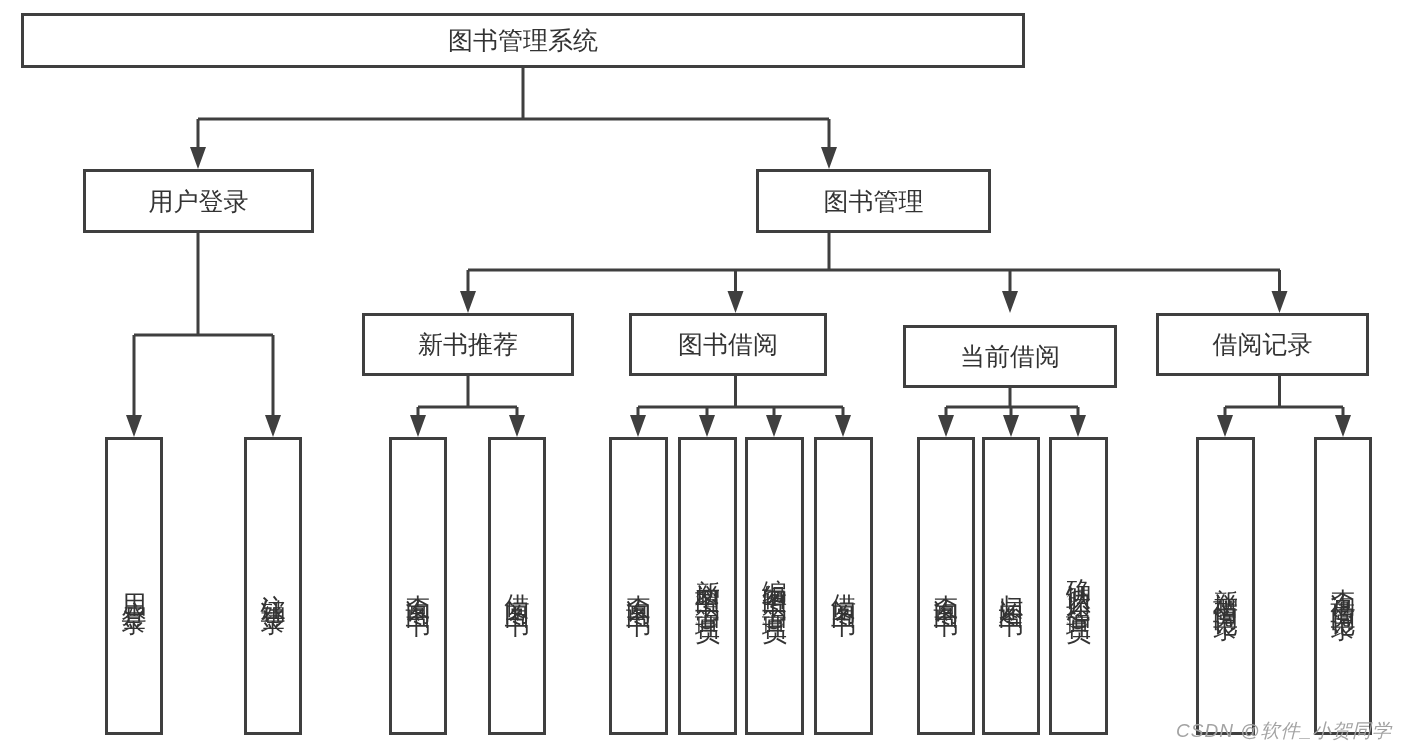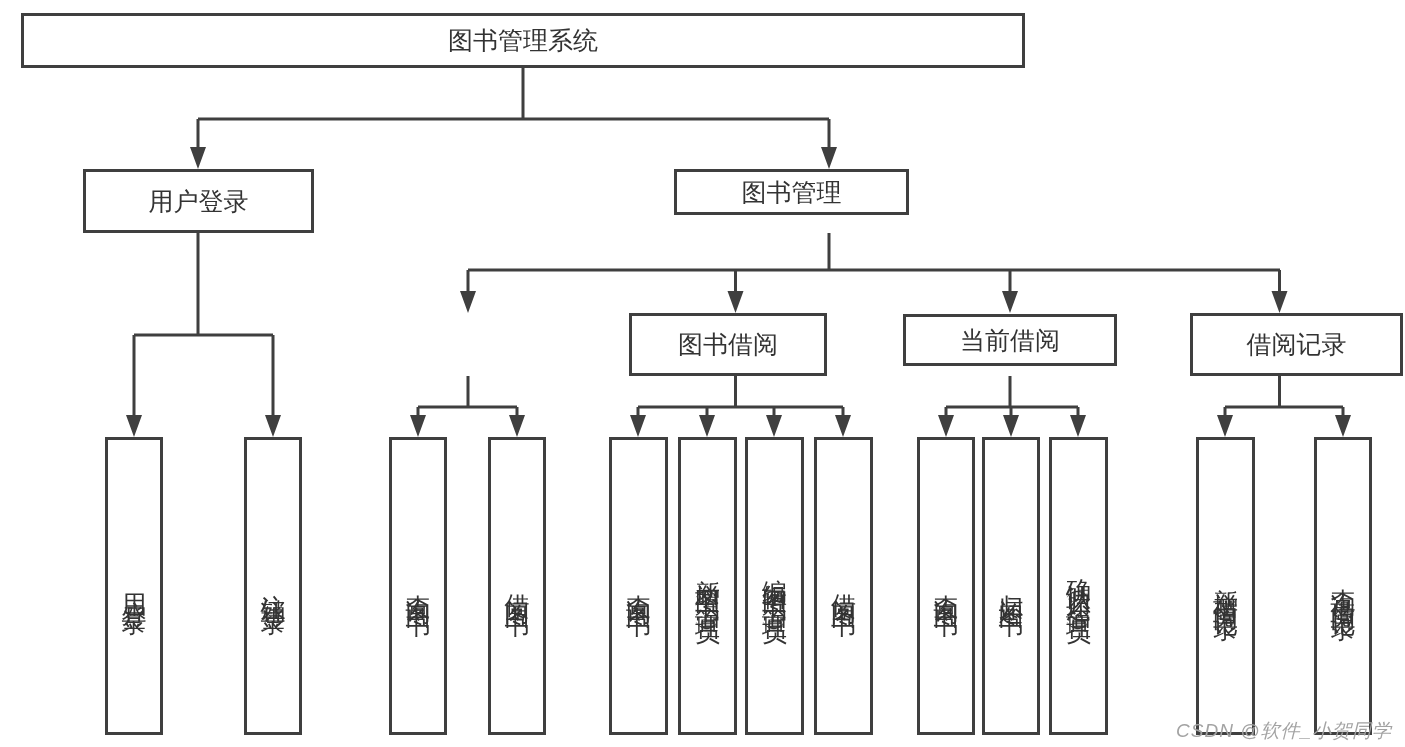--- a/index.html
+++ b/index.html
@@ -76,25 +76,26 @@
       M938 415 L954 415 L946 437 Z
       M1003 415 L1019 415 L1011 437 Z
       M1070 415 L1086 415 L1078 437 Z
       M1217 415 L1233 415 L1225 437 Z
       M1335 415 L1351 415 L1343 437 Z"></path>
   </svg>
 
   <div class="box" style="left:21px;top:13px;width:1004px;height:55px">图书管理系统</div>
 
   <div class="box" style="left:83px;top:169px;width:231px;height:64px">用户登录</div>
-  <div class="box" style="left:674px;top:169px;width:235px;height:46px">图书管理</div>
+  <div class="box" style="left:756px;top:169px;width:235px;height:64px">图书管理</div>
 
+  <div class="box" style="left:362px;top:313px;width:212px;height:63px">新书推荐</div>
   <div class="box" style="left:629px;top:313px;width:198px;height:63px">图书借阅</div>
-  <div class="box" style="left:903px;top:314px;width:214px;height:52px">当前借阅</div>
-  <div class="box" style="left:1190px;top:313px;width:213px;height:63px">借阅记录</div>
+  <div class="box" style="left:903px;top:325px;width:214px;height:63px">当前借阅</div>
+  <div class="box" style="left:1156px;top:313px;width:213px;height:63px">借阅记录</div>
 
   <div class="vbox" style="left:105px;top:437px;width:58px;height:298px">
     <span class="vtext">用户登录</span>
   </div>
   <div class="vbox" style="left:244px;top:437px;width:58px;height:298px">
     <span class="vtext">注销登录</span>
   </div>
 
   <div class="vbox" style="left:389px;top:437px;width:58px;height:298px">
     <span class="vtext">查询图书</span>

